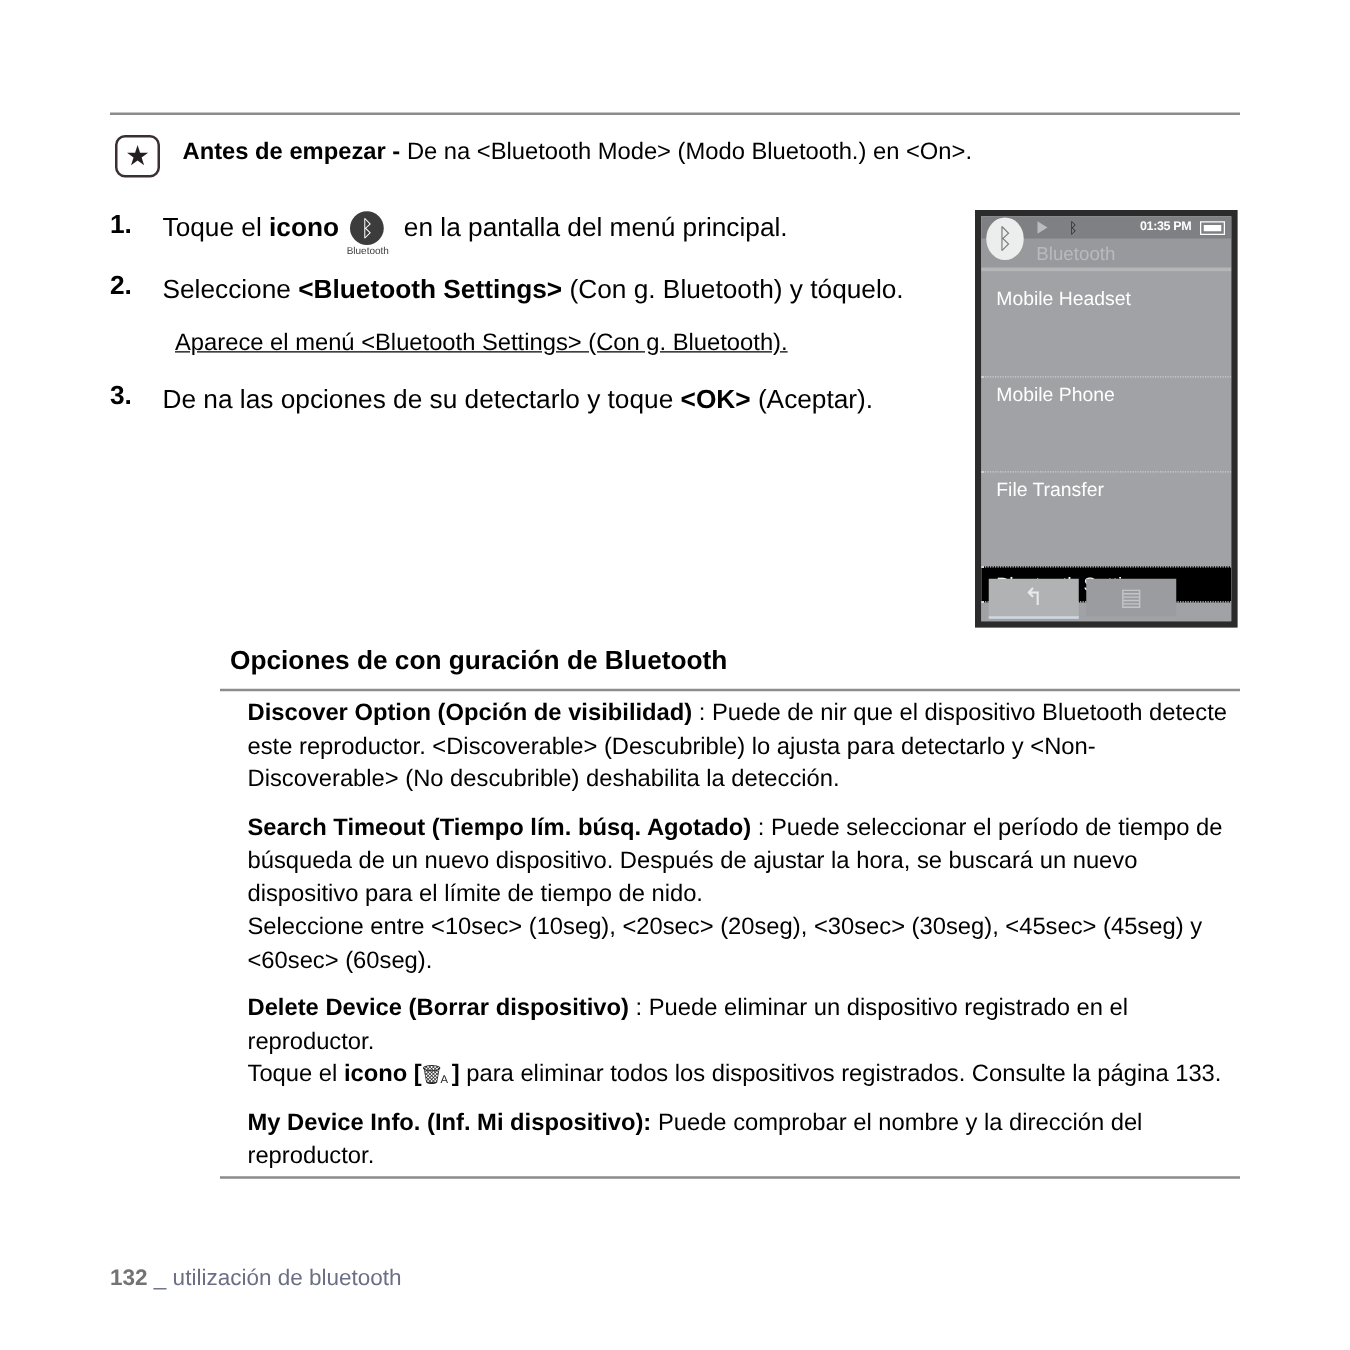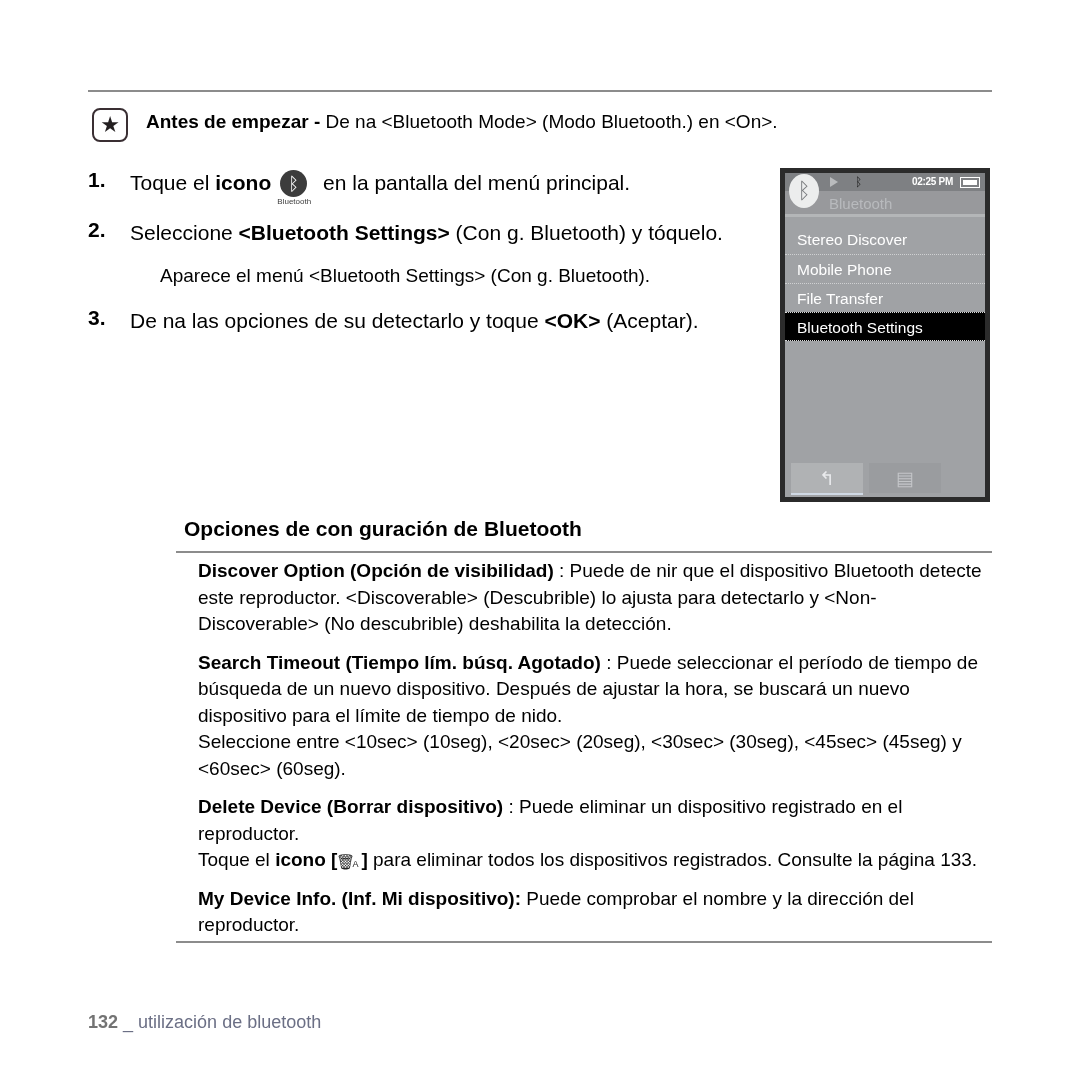--- a/index.html
+++ b/index.html
@@ -145,25 +145,26 @@
     left: -2px;
     top: 27px;
     width: 46px;
     text-align: center;
     font-size: 8px;
     color: #3c3c3c;
     line-height: 9px;
   }
 
   .substep {
-    margin-left: 72px;
+    margin-left: 52px;
     font-size: 19px;
     line-height: 28px;
     margin-top: 14px;
     margin-bottom: 16px;
+    text-decoration: underline;
   }
 
   
   .device {
     position: absolute;
     left: 780px;
     top: 168px;
     width: 210px;
     height: 334px;
     background: #a0a2a5;
@@ -275,20 +276,21 @@
     position: relative;
     height: 29px;
     line-height: 29px;
     padding-left: 12px;
     font-size: 15.5px;
     color: #ffffff;
     box-sizing: border-box;
   }
   .menu-item + .menu-item {
     border-top: 1px dotted #cfd0d2;
+    margin-top: 47px;
   }
   .menu-item.selected {
     background: #000000;
     border-top: 1px dotted #d8d9da;
     border-bottom: 1px dotted #d8d9da;
   }
   .softkeys {
     position: absolute;
     left: 0;
     bottom: 0;
@@ -434,33 +436,33 @@
     </div>
 
   </div>
 
   <div class="device">
     <div class="device-inner">
 
       <div class="statusbar">
         <span class="sb-play"></span>
         <span class="sb-bt">ᛒ</span>
-        <span class="sb-time">02:25 PM</span>
+        <span class="sb-time">01:35 PM</span>
         <span class="sb-batt"></span>
       </div>
 
       <div class="titlebar">
         <span class="titlebar-label">Bluetooth</span>
         <span class="titlebar-underline"></span>
       </div>
       <div class="bt-logo"></div>
       <div class="bt-logo-glyph">ᛒ</div>
 
       <div class="menu-list">
-        <div class="menu-item">Stereo Discover</div>
+        <div class="menu-item">Mobile Headset</div>
         <div class="menu-item">Mobile Phone</div>
         <div class="menu-item">File Transfer</div>
         <div class="menu-item selected">Bluetooth Settings</div>
       </div>
 
       <div class="softkeys">
         <div class="softkey back">
           <span class="sk-glyph">↰</span>
         </div>
         <div class="softkey menu">

